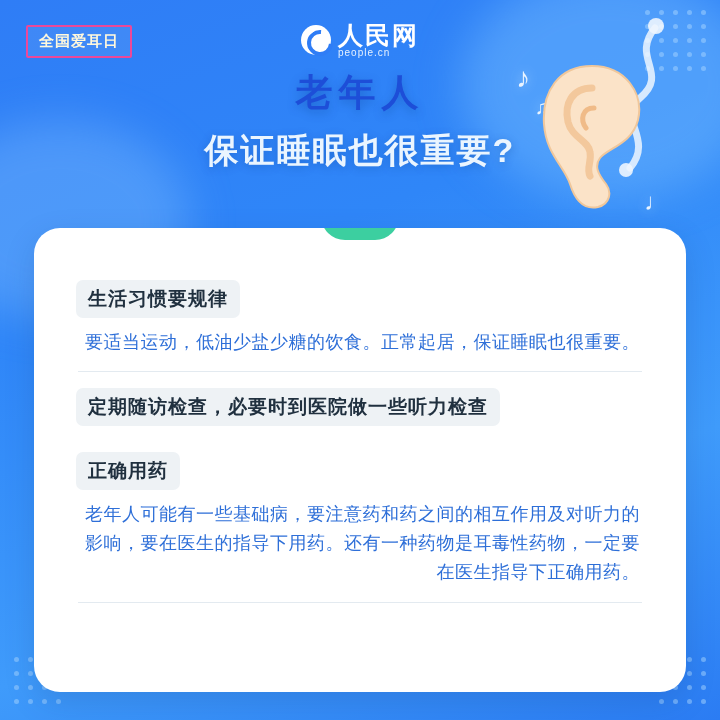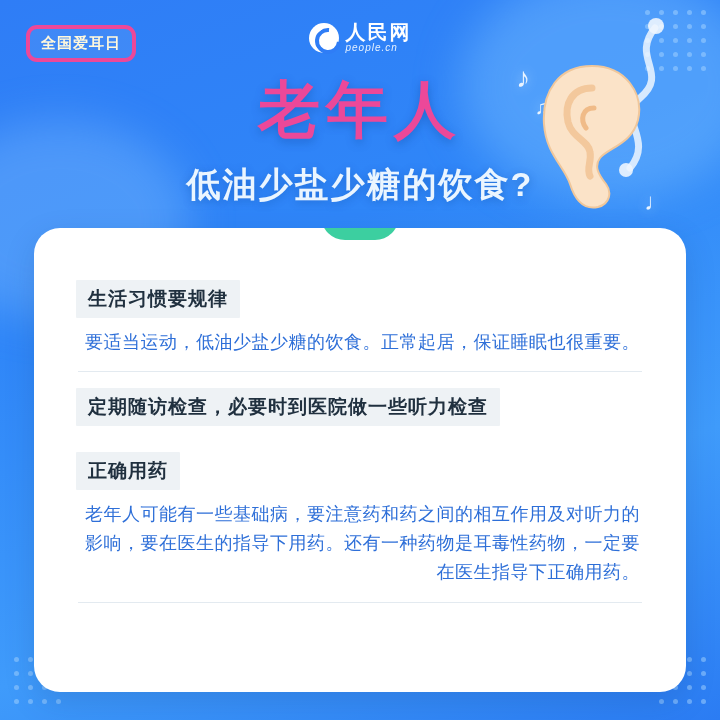--- a/index.html
+++ b/index.html
@@ -35,22 +35,22 @@
     filter: blur(22px);
     pointer-events: none;
   }
   .glow-a { width: 300px; height: 230px; right: -40px; top: -30px; background: rgba(120,190,255,.45); }
   .glow-b { width: 260px; height: 200px; left: -70px; top: 120px; background: rgba(150,205,255,.30); }
 
   
   .badge {
     position: absolute;
     left: 26px; top: 25px;
-    border: 4px solid #ec4899;
-    border-radius: 11px;
+    border: 2px solid #ec4899;
+    border-radius: 2px;
     color: #fff8dc;
     font-size: 15px;
     font-weight: bold;
     letter-spacing: 1px;
     padding: 5px 11px;
     background: rgba(255,255,255,.08);
   }
   .brand {
     position: absolute;
     left: 0; right: 0; top: 22px;
@@ -69,33 +69,33 @@
     content: "";
     position: absolute;
     left: 6px; top: 5px;
     width: 18px; height: 18px;
     border: 4px solid #2f7df6;
     border-right-color: transparent;
     border-radius: 50%;
     transform: rotate(-40deg);
   }
   .brand-text { line-height: 1.05; }
-  .brand-cn { font-size: 20px; font-weight: bold; color: #ffffff; letter-spacing: 2px; }
-  .brand-en { font-size: 10px; color: #e5f1ff; letter-spacing: 1px; font-style: italic; }
+  .brand-cn { font-size: 25px; font-weight: bold; color: #ffffff; letter-spacing: 2px; }
+  .brand-en { font-size: 10px; color: #e5f1ff; letter-spacing: 1px; }
 
   .title-wrap {
     position: absolute;
     left: 0; right: 0; top: 68px;
     text-align: center;
     z-index: 4;
   }
   .title-main {
-    font-size: 62px;
-    font-weight: bold;
-    color: #ec4899;
+    font-size: 37px;
+    font-weight: bold;
+    color: #1d4ed8;
     letter-spacing: 6px;
     text-shadow: 0 3px 10px rgba(10,60,140,.35);
   }
   .title-sub {
     margin-top: 10px;
     font-size: 34px;
     font-weight: bold;
     color: #eaf5ff;
     letter-spacing: 2px;
     text-shadow: 0 2px 8px rgba(10,60,140,.30);
@@ -148,21 +148,21 @@
   }
   .sec { margin-bottom: 4px; }
   .sec-head {
     display: inline-block;
     background: #eef2f5;
     color: #20303f;
     font-size: 19px;
     font-weight: bold;
     letter-spacing: 1px;
     padding: 6px 12px;
-    border-radius: 1px;
+    border-radius: 7px;
     margin: 12px 0 10px 12px;
   }
   .sec-body {
     color: #2e6fd8;
     font-size: 18px;
     line-height: 1.62;
     letter-spacing: .5px;
     padding: 0 16px 0 14px;
     text-align: right;
   }
@@ -265,21 +265,21 @@
 <svg class="ear" viewBox="0 0 112 150">
   <path d="M56 4 C22 4, 6 30, 8 62 C10 92, 28 104, 34 122 C39 138, 48 148, 62 145
            C74 142, 76 130, 70 122 C62 112, 58 104, 64 96 C72 86, 96 82, 102 58
            C108 32, 90 4, 56 4 Z" fill="#fbe3c8" stroke="#f0c79b" stroke-width="2"></path>
   <path d="M56 26 C36 26, 28 42, 32 60 C36 76, 52 78, 54 90 C56 100, 50 106, 54 114" fill="none" stroke="#f3c89c" stroke-width="7" stroke-linecap="round"></path>
   <path d="M58 46 C46 46, 44 58, 50 66" fill="none" stroke="#f0bb88" stroke-width="5" stroke-linecap="round"></path>
 </svg>
 
 <div class="title-wrap">
   <div class="title-main">老年人</div>
-  <div class="title-sub">低油少盐少糖的饮食?</div>
+  <div class="title-sub">保证睡眠也很重要?</div>
 </div>
 
 <div class="card">
   <div class="card-notch"></div>
 
   <div class="sec">
     <div class="sec-head">生活习惯要规律</div>
     <div class="sec-body">要适当运动，低油少盐少糖的饮食。正常起居，保证睡眠也很重要。</div>
     <div class="divider"></div>
   </div>

